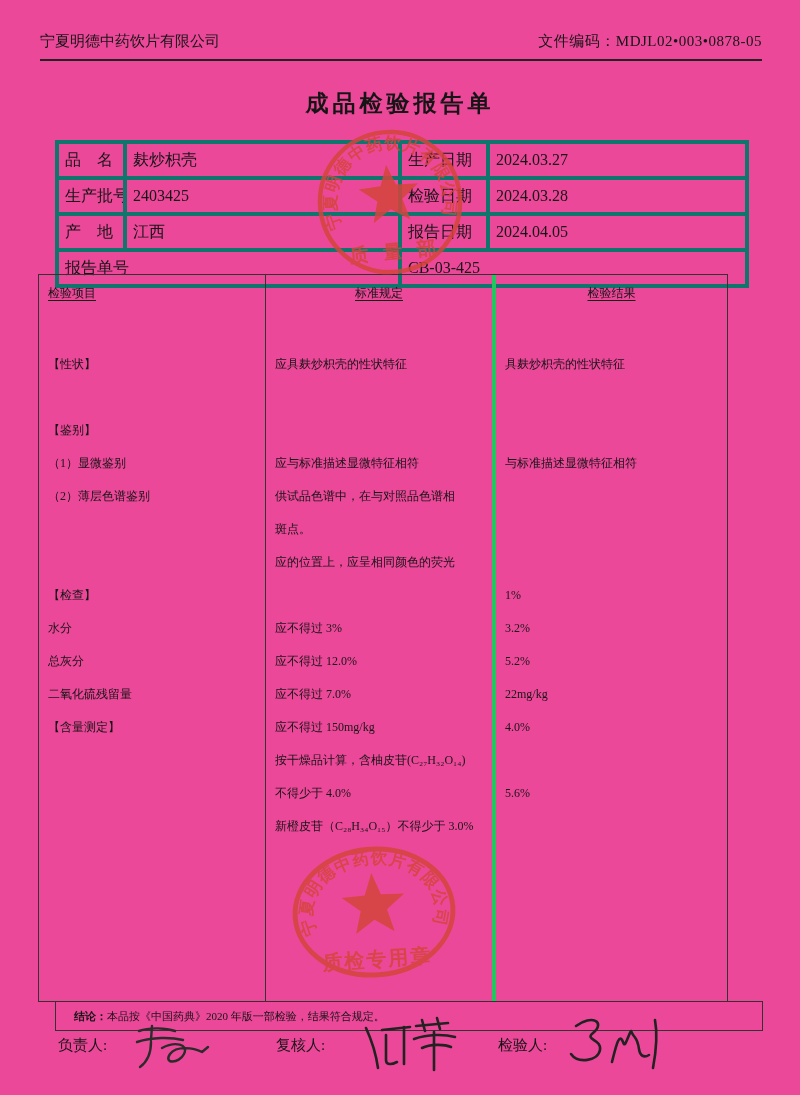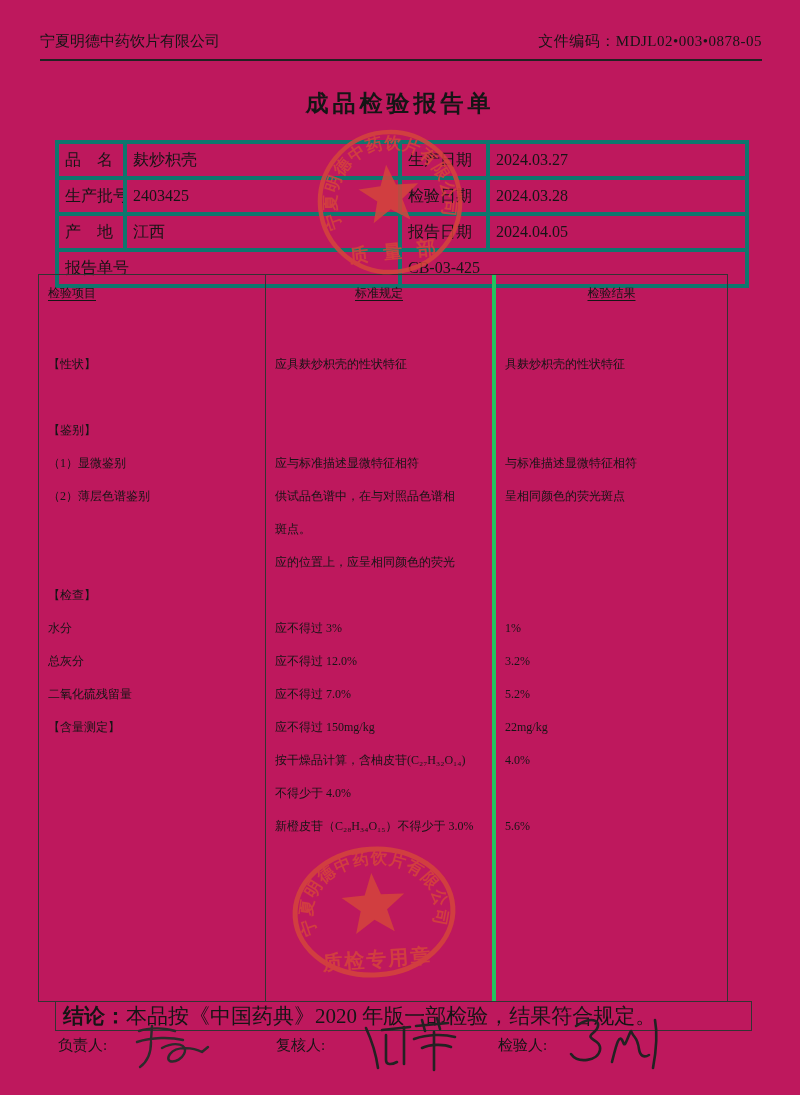--- a/index.html
+++ b/index.html
@@ -1,17 +1,17 @@
 <!DOCTYPE html>
 <html><head>
 <meta charset="utf-8">
 <style>
   html,body{margin:0;padding:0;background:#888;}
   .page{
-    position:relative;width:800px;height:1095px;margin:0 auto;background:#be185d;
+    position:relative;width:800px;height:1095px;margin:0 auto;background:#ec4899;
     font-family:"Liberation Serif","DejaVu Serif",serif;color:#151515;overflow:hidden;
   }
   
   .hdr{position:absolute;top:32px;left:40px;right:38px;display:flex;justify-content:space-between;
        align-items:flex-end;font-size:15px;border-bottom:2px solid #222;padding-bottom:8px;}
   .hdr .code{letter-spacing:.5px;}
   
   .title{position:absolute;top:88px;left:0;width:100%;text-align:center;font-size:23px;
          font-weight:bold;letter-spacing:4px;}
   
@@ -26,21 +26,21 @@
   .icol.items{width:227px;border-right:1px solid #333;}
   .icol.stds{width:230px;border-right:4px solid #22c55e;}
   .icol.res{width:231px;}
   .icol-head{height:40px;line-height:36px;}
   .icol.items .icol-head{padding-left:9px;text-align:left;}
   .icol.stds .icol-head,.icol.res .icol-head{text-align:center;}
   .icol-head span{text-decoration:underline;text-underline-offset:3px;}
   .iline{height:33px;line-height:33px;padding-left:9px;white-space:nowrap;overflow:hidden;}
   
   .concl{position:absolute;top:1001px;left:55px;width:688px;height:28px;border:1px solid #333;
-         line-height:28px;font-size:21px;padding-left:7px;box-sizing:content-box;}
+         line-height:28px;font-size:11px;padding-left:18px;box-sizing:content-box;}
   .concl b{font-weight:bold;}
   
   .sigrow{position:absolute;top:1031px;left:55px;width:690px;font-size:15px;}
   .sig-label{position:absolute;top:5px;white-space:nowrap;}
   .sig-label.r1{left:3px;} .sig-label.r2{left:221px;} .sig-label.r3{left:443px;}
   .sig-svg{position:absolute;}
   
   .stamp{position:absolute;opacity:.85;pointer-events:none;}
   .stamp text{font-family:"Liberation Serif","DejaVu Serif",serif;font-weight:bold;}
 </style>
@@ -135,21 +135,20 @@
     </div>
     <div class="icol res">
       <div class="icol-head"><span>检验结果</span></div>
       <div>
 
       <div class="iline"></div>
           <div class="iline">具麸炒枳壳的性状特征</div>
           <div class="iline"></div>
           <div class="iline"></div>
           <div class="iline">与标准描述显微特征相符</div>
-          <div class="iline">呈相同颜色的荧光斑点</div>
           <div class="iline"></div>
           <div class="iline"></div>
           <div class="iline"></div>
           <div class="iline">1%</div>
           <div class="iline">3.2%</div>
           <div class="iline">5.2%</div>
           <div class="iline">22mg/kg</div>
           <div class="iline">4.0%</div>
           <div class="iline"></div>
           <div class="iline">5.6%</div>

